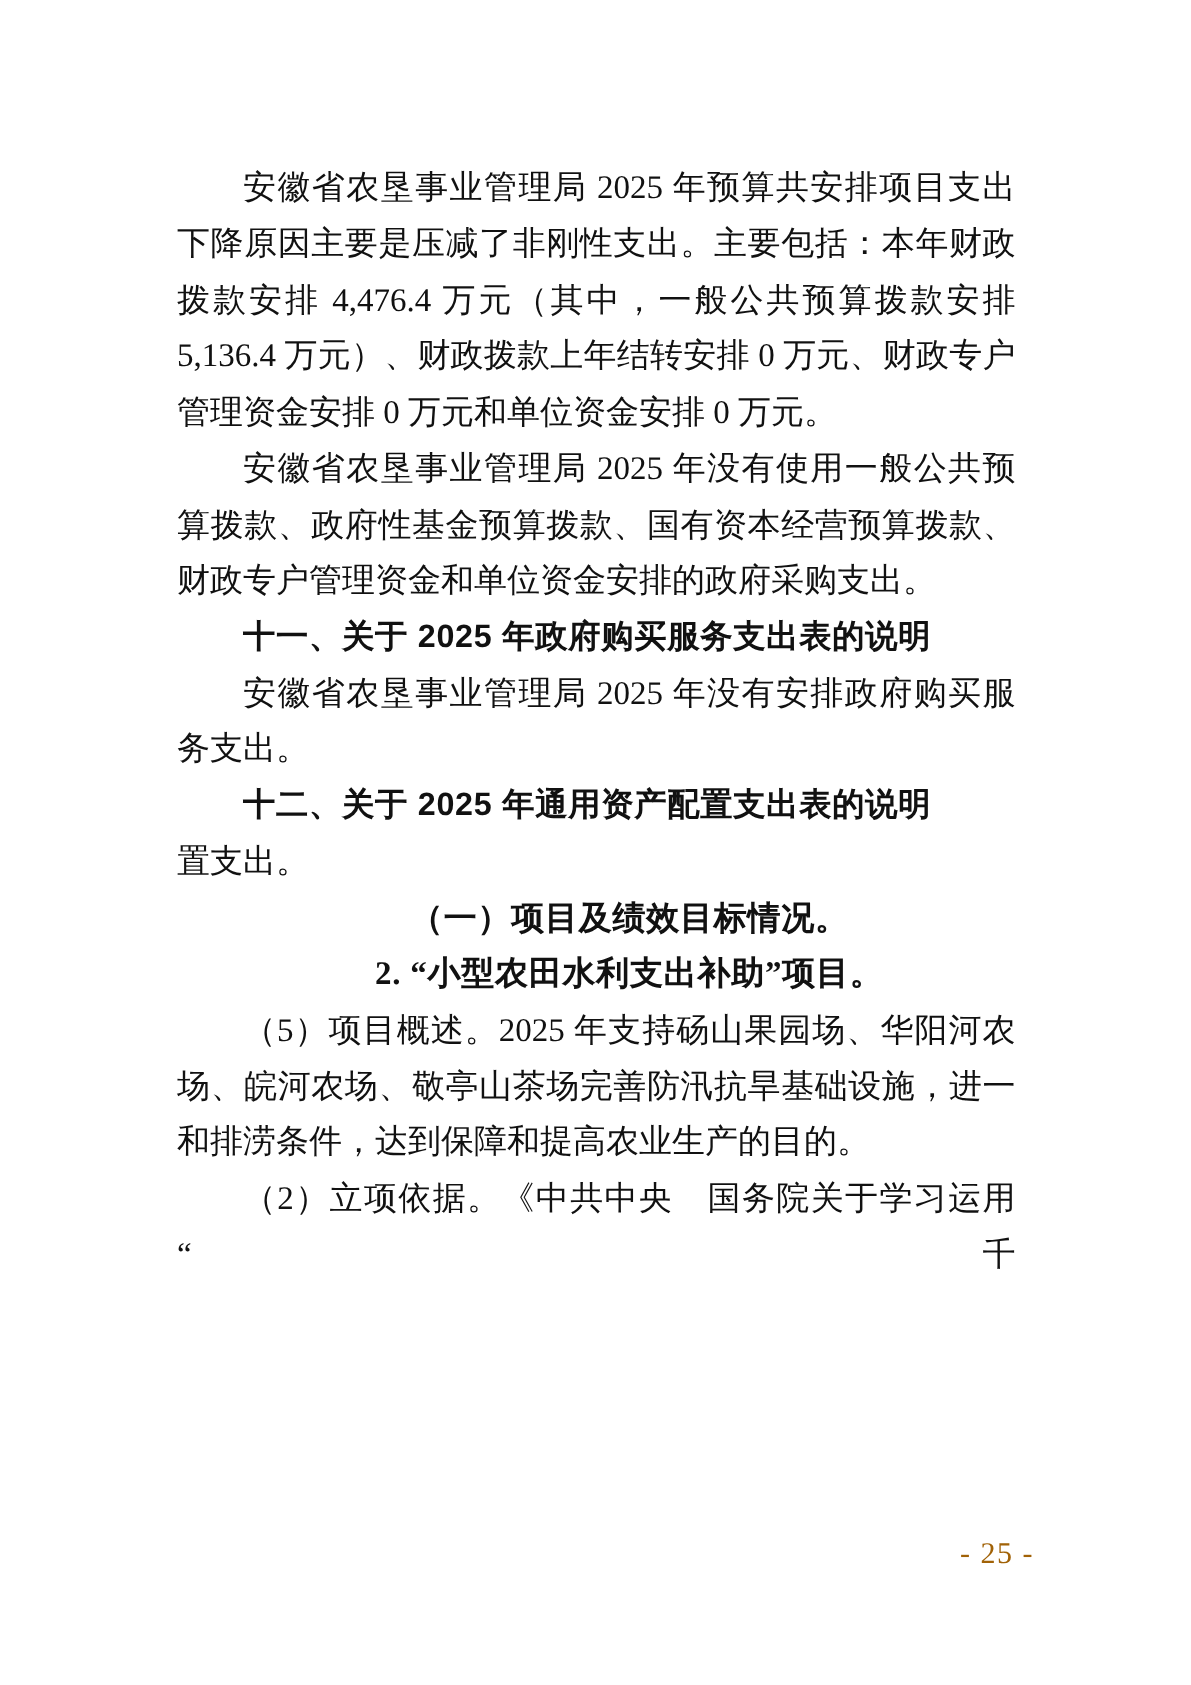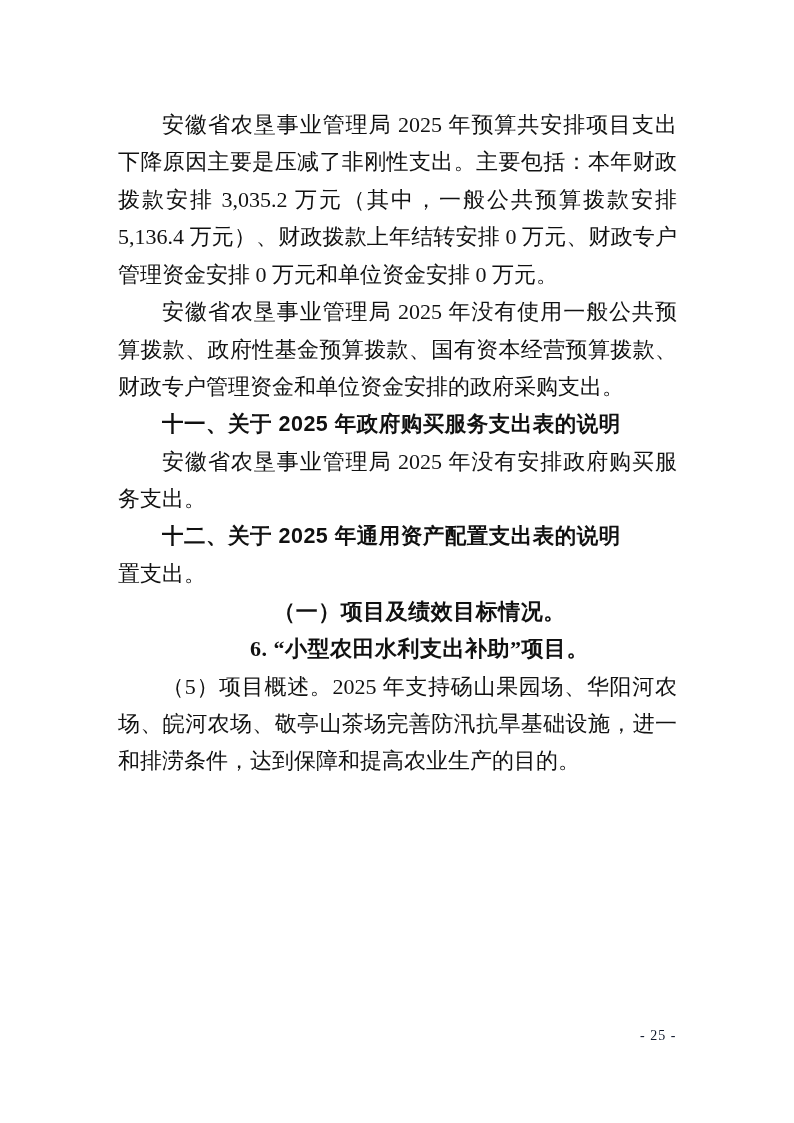--- a/index.html
+++ b/index.html
@@ -50,51 +50,52 @@
   
   .line.kaib {
     font-weight: 700;
     letter-spacing: 0.5px;
     text-align: center;
   }
   .page-number {
     position: absolute;
     left: 640px;
     top: 1026px;
-    font-size: 14px;
+    font-size: 20px;
     line-height: 20px;
     font-family: "Liberation Serif", serif;
-    color: #0f172a;
+    color: #a16207;
     letter-spacing: 1px;
   }
 </style>
 </head>
 <body>
 
 <div class="page">
   <div class="content">
     <div class="line first fill">安徽省农垦事业管理局 2025 年预算共安排项目支出</div>
     <div class="line fill">下降原因主要是压减了非刚性支出。主要包括：本年财政</div>
-    <div class="line fill">拨款安排 3,035.2 万元（其中，一般公共预算拨款安排</div>
+    <div class="line fill">拨款安排 4,476.4 万元（其中，一般公共预算拨款安排</div>
     <div class="line fill">5,136.4 万元）、财政拨款上年结转安排 0 万元、财政专户</div>
     <div class="line">管理资金安排 0 万元和单位资金安排 0 万元。</div>
 
     <div class="line first fill">安徽省农垦事业管理局 2025 年没有使用一般公共预</div>
     <div class="line fill">算拨款、政府性基金预算拨款、国有资本经营预算拨款、</div>
     <div class="line">财政专户管理资金和单位资金安排的政府采购支出。</div>
 
     <div class="line hei first">十一、关于 2025 年政府购买服务支出表的说明</div>
     <div class="line first fill">安徽省农垦事业管理局 2025 年没有安排政府购买服</div>
     <div class="line">务支出。</div>
 
     <div class="line hei first">十二、关于 2025 年通用资产配置支出表的说明</div>
     <div class="line">置支出。</div>
 
     <div class="line kaib first">（一）项目及绩效目标情况。</div>
-    <div class="line kaib first">6. “小型农田水利支出补助”项目。</div>
+    <div class="line kaib first">2. “小型农田水利支出补助”项目。</div>
 
     <div class="line first fill">（5）项目概述。2025 年支持砀山果园场、华阳河农</div>
     <div class="line fill">场、皖河农场、敬亭山茶场完善防汛抗旱基础设施，进一</div>
     <div class="line">和排涝条件，达到保障和提高农业生产的目的。</div>
+    <div class="line first fill">（2）立项依据。《中共中央　国务院关于学习运用“千</div>
   </div>
 
   <div class="page-number">- 25 -</div>
 </div>
 
 </body></html>

